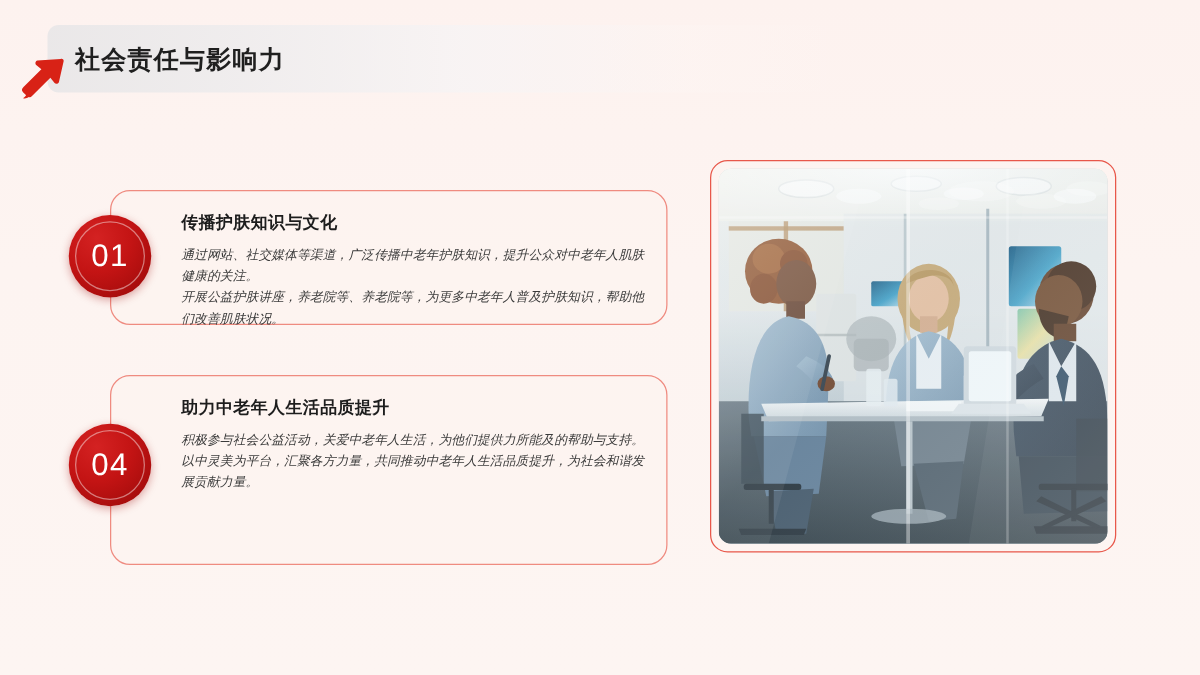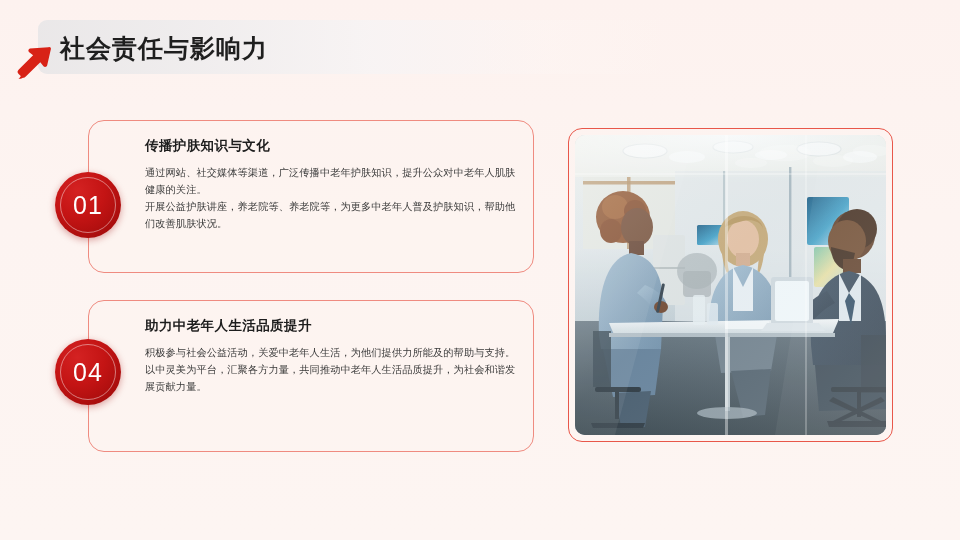--- a/index.html
+++ b/index.html
@@ -50,38 +50,38 @@
     top: 22px;
     width: 50px;
     height: 50px;
   }
   #header-title {
     position: absolute;
     left: 60px;
     top: 12px;
     height: 40px;
     line-height: 40px;
-    font-size: 25px;
+    font-size: 20px;
     font-weight: bold;
     color: #1f1f1f;
     letter-spacing: 1px;
     white-space: nowrap;
   }
 
   
   .card {
     position: absolute;
     left: 88px;
     width: 446px;
     border: 1.3px solid #ef8b80;
     border-radius: 16px;
     background: rgba(253,243,240,0.45);
     box-sizing: border-box;
   }
-  #card-1 { top: 120px; height: 153px; }
+  #card-1 { top: 152px; height: 108px; }
   #card-2 { top: 300px; height: 152px; }
 
   .card-body {
     position: absolute;
     left: 56px;
     right: 16px;
     top: 16px;
   }
   .card-title {
     font-size: 13.5px;
@@ -89,21 +89,21 @@
     color: #1d1d1d;
     letter-spacing: 0.4px;
     margin-bottom: 9px;
   }
   .card-text {
     font-size: 10.2px;
     line-height: 17px;
     color: #3b3b3b;
     letter-spacing: 0.1px;
   }
-  .card-text p { margin: 0; }
+  .card-text p { margin: 0; font-style: italic; }
 
   
   .badge {
     position: absolute;
     left: 55px;
     width: 66px;
     height: 66px;
     border-radius: 50%;
     background: radial-gradient(circle at 34% 28%, #d42222 0%, #c41414 42%, #a80d0d 78%, #8f0a0a 100%);
     box-shadow: 0 2px 7px rgba(160,20,20,0.38);

